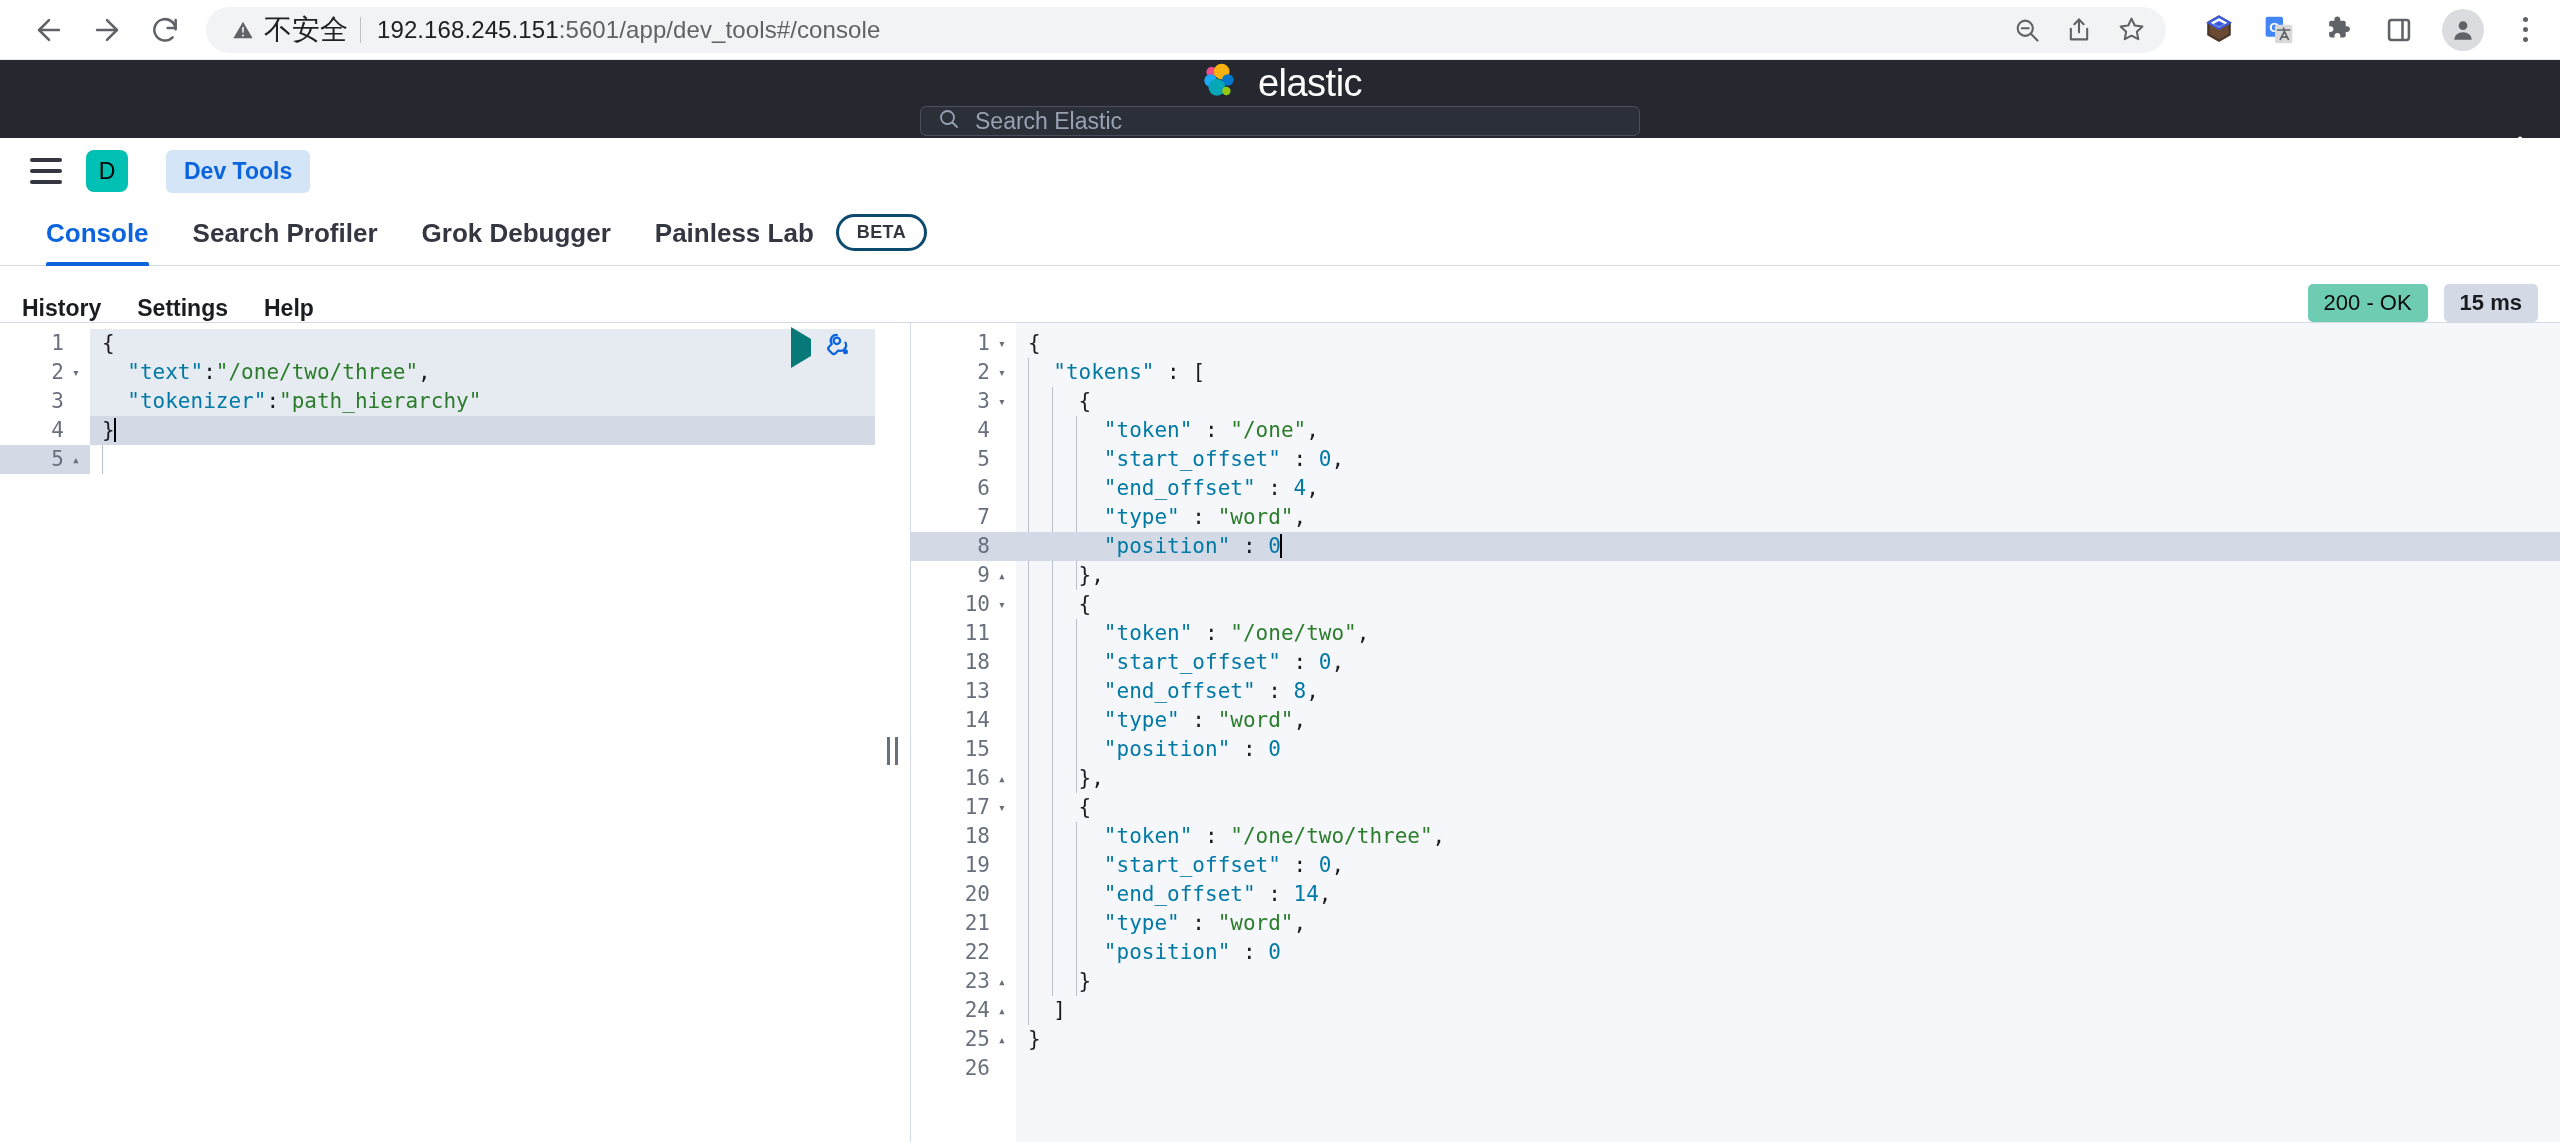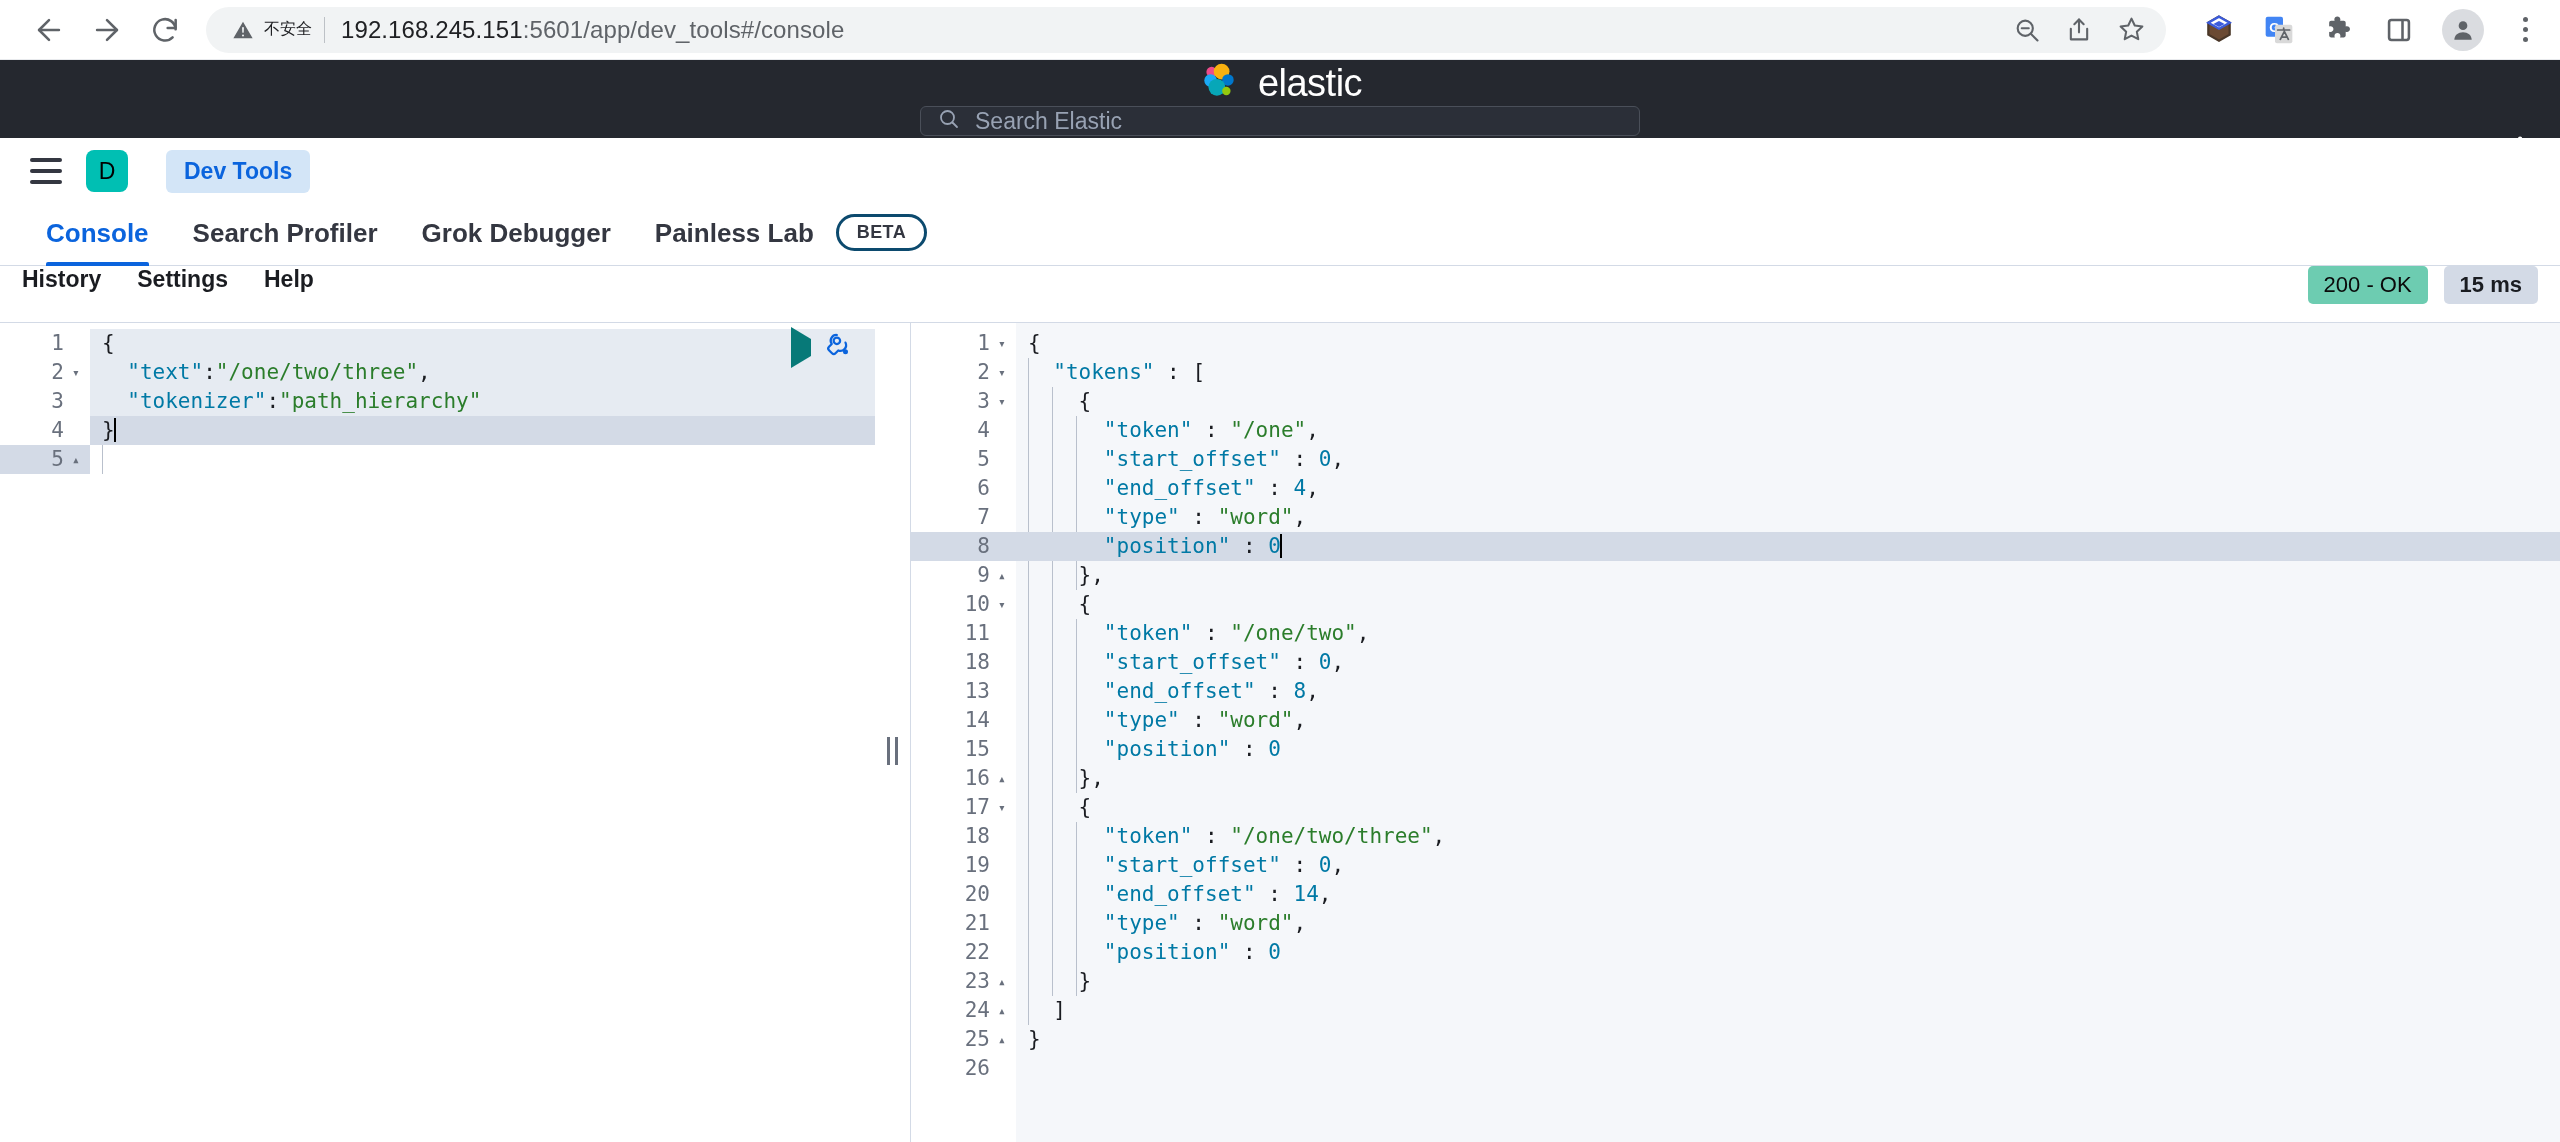--- a/index.html
+++ b/index.html
@@ -33,21 +33,21 @@
     border-radius: 23px;
     display: flex;
     align-items: center;
     margin-left: 12px;
     margin-right: 10px;
     padding-left: 26px;
     min-width: 0;
   }
   .warn-icon { color: #5f6368; display:flex; align-items:center; margin-right: 10px;}
   .not-secure {
-    font-size: 16px;
+    font-size: 28px;
     color: #202124;
     white-space: nowrap;
     margin-right: 12px;
   }
   .omnibox-sep { width: 1px; height: 26px; background: #bdc1c6; margin-right: 16px; }
   .url-text {
     font-size: 24px;
     color: #202124;
     white-space: nowrap;
     overflow: hidden;
@@ -155,21 +155,21 @@
     font-weight: 700;
     color: #343741;
     margin-bottom: 14px;
     letter-spacing: 0.4px;
   }
 
   
   .console-toolbar {
     height: 56px;
     display: flex;
-    align-items: flex-start;
+    align-items: flex-end;
     padding: 0 22px;
     gap: 36px;
     background: #ffffff;
   }
   .toolbar-link { font-size: 23px; font-weight: 700; color: #1a1c21; }
   .toolbar-right { margin-left: auto; display: flex; align-items: center; gap: 16px; }
   .badge-ok {
     background: #6dccb1; color: #0a0a0a;
     border-radius: 5px; padding: 6px 16px;
     font-size: 22px; font-weight: 400;

